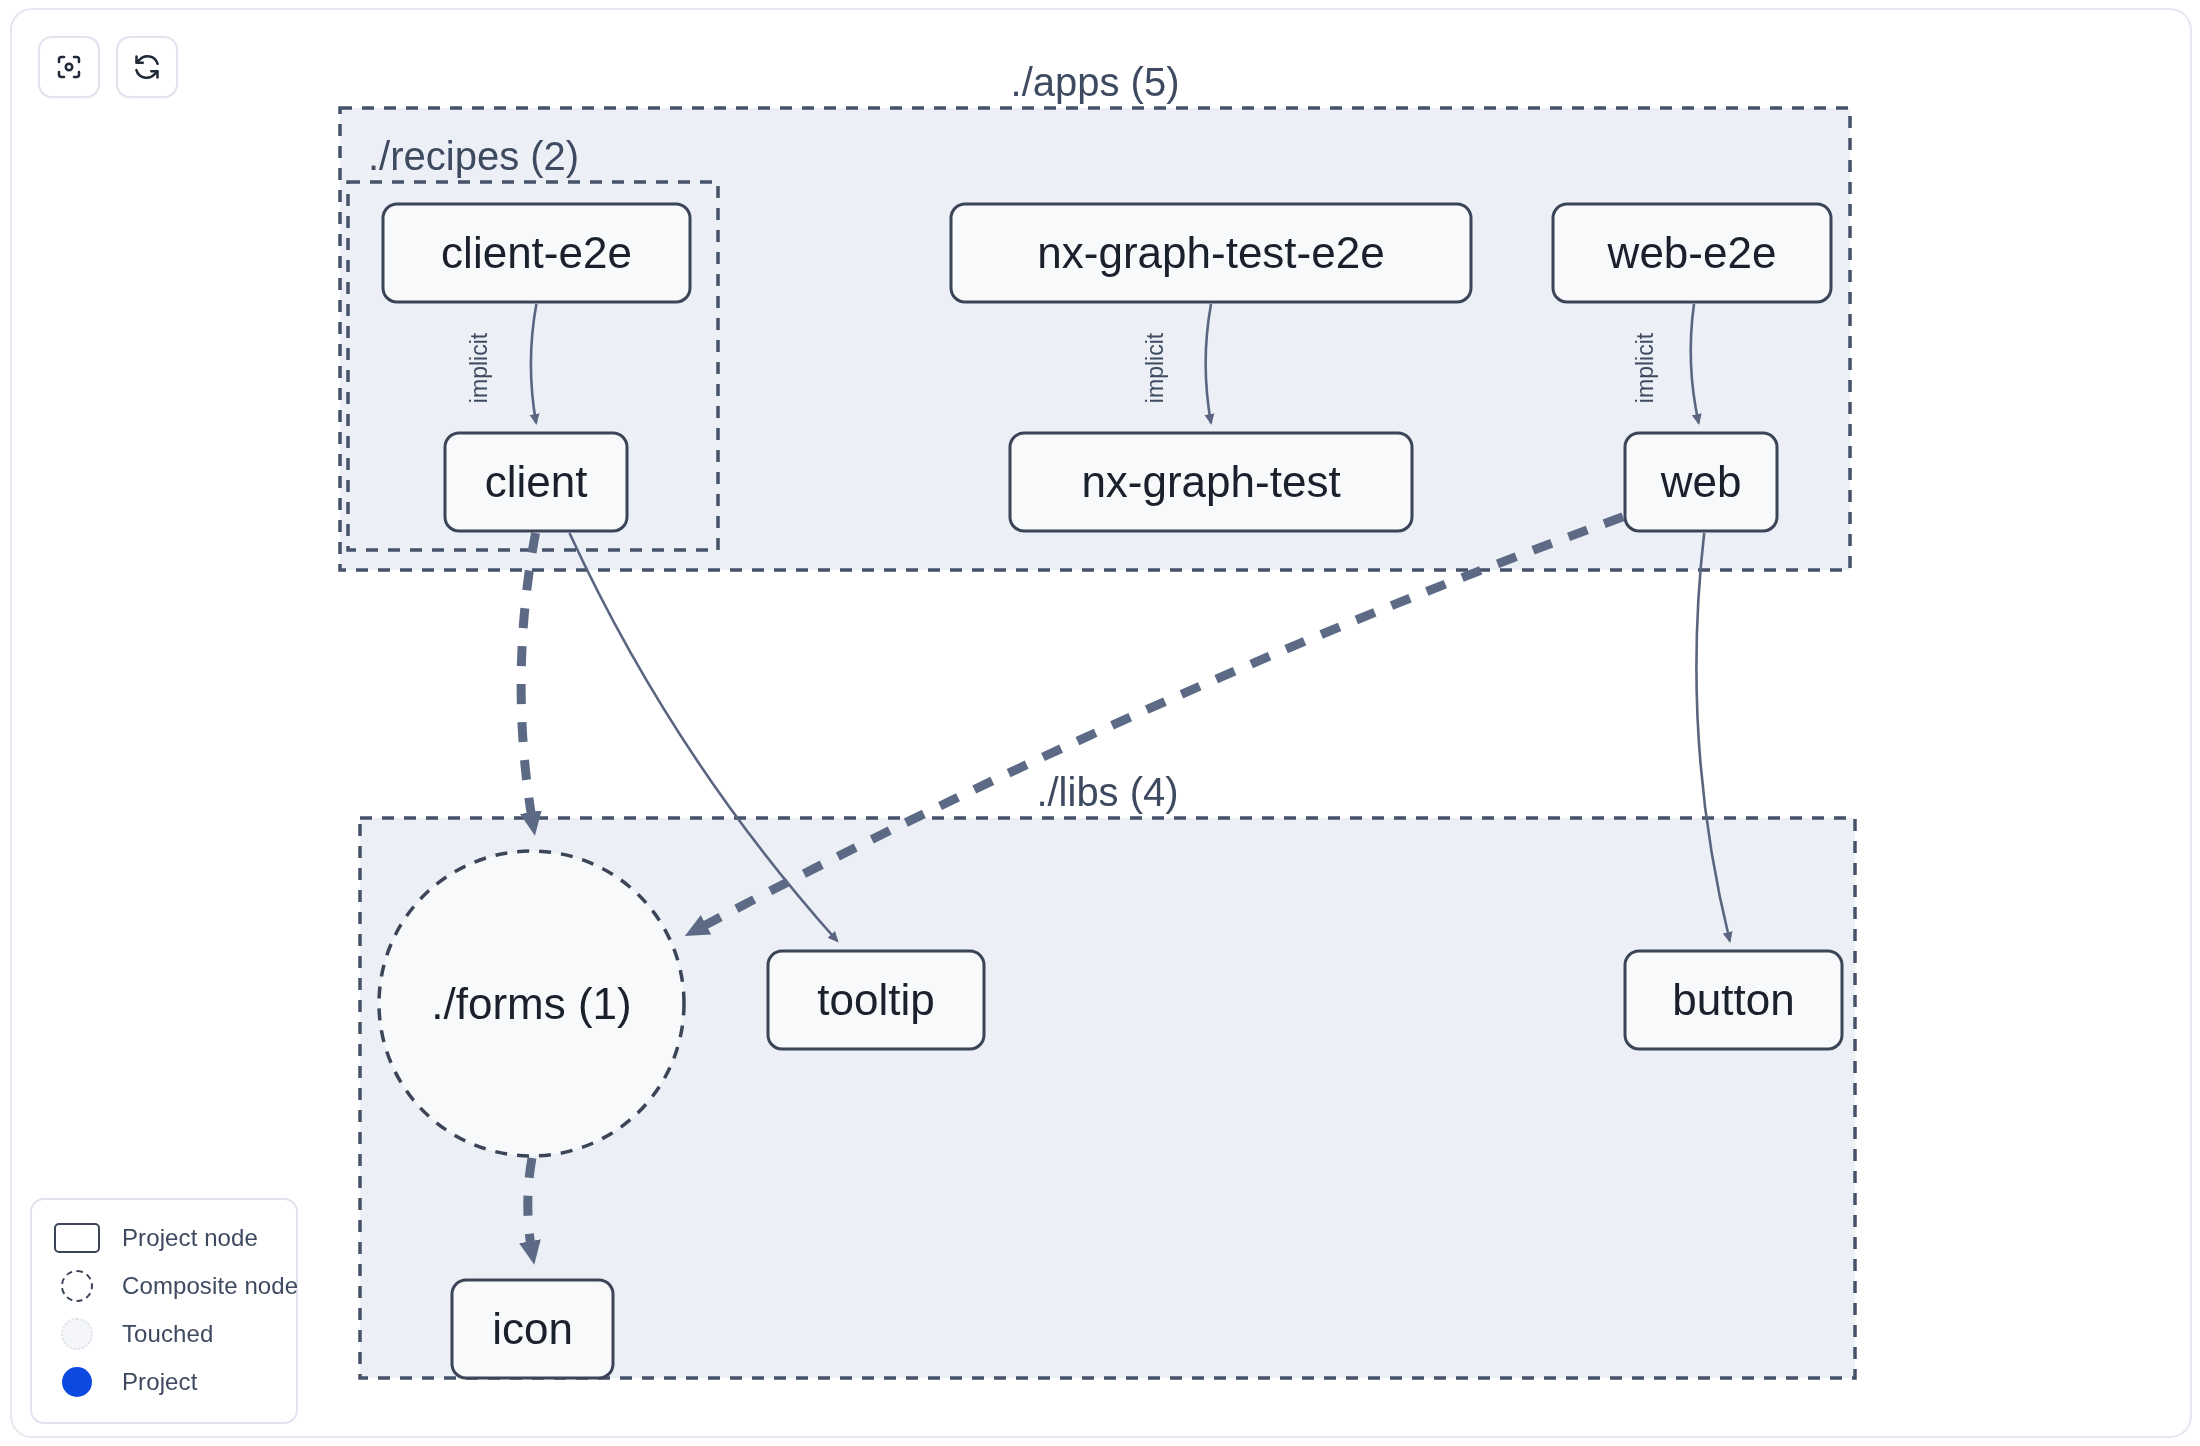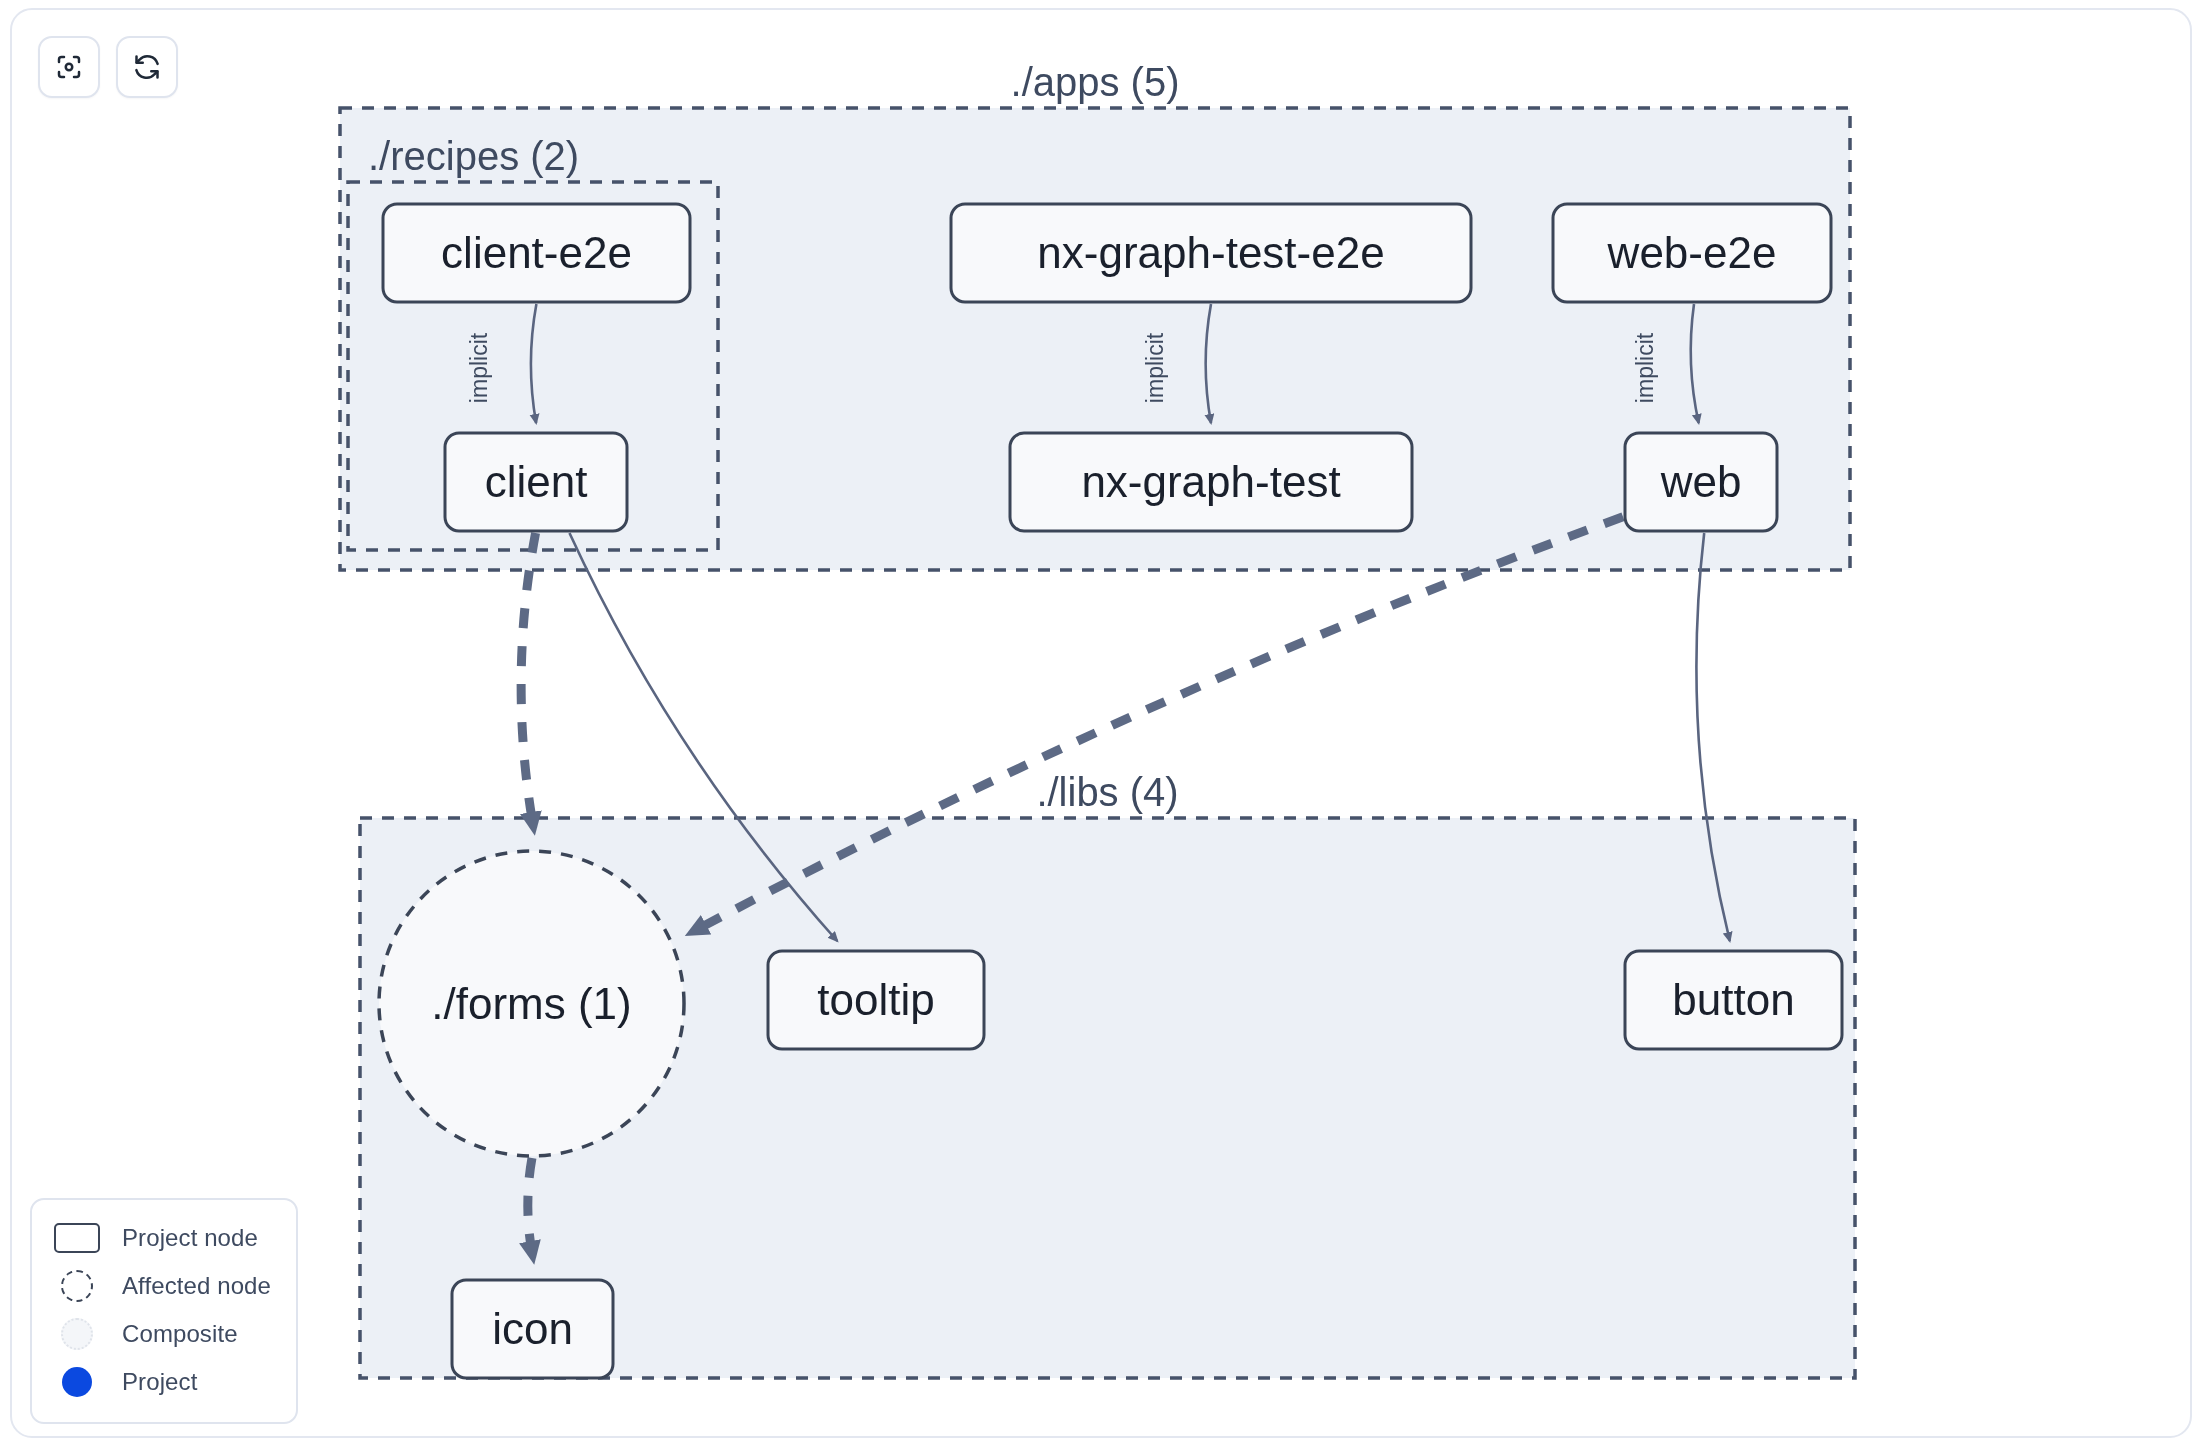--- a/index.html
+++ b/index.html
@@ -200,27 +200,27 @@
     <div class="legend-row">
       <span class="legend-swatch">
           <span class="sw-rect"></span>
         </span>
       <span class="legend-label">Project node</span>
     </div>
     <div class="legend-row">
       <span class="legend-swatch">
           <span class="sw-dashcircle"></span>
         </span>
-      <span class="legend-label">Affected node</span>
+      <span class="legend-label">Composite node</span>
     </div>
     <div class="legend-row">
       <span class="legend-swatch">
           <span class="sw-affected"></span>
         </span>
-      <span class="legend-label">Composite</span>
+      <span class="legend-label">Touched</span>
     </div>
     <div class="legend-row">
       <span class="legend-swatch">
           <span class="sw-touched"></span>
         </span>
       <span class="legend-label">Project</span>
     </div>
   </div>
 </div>
 

